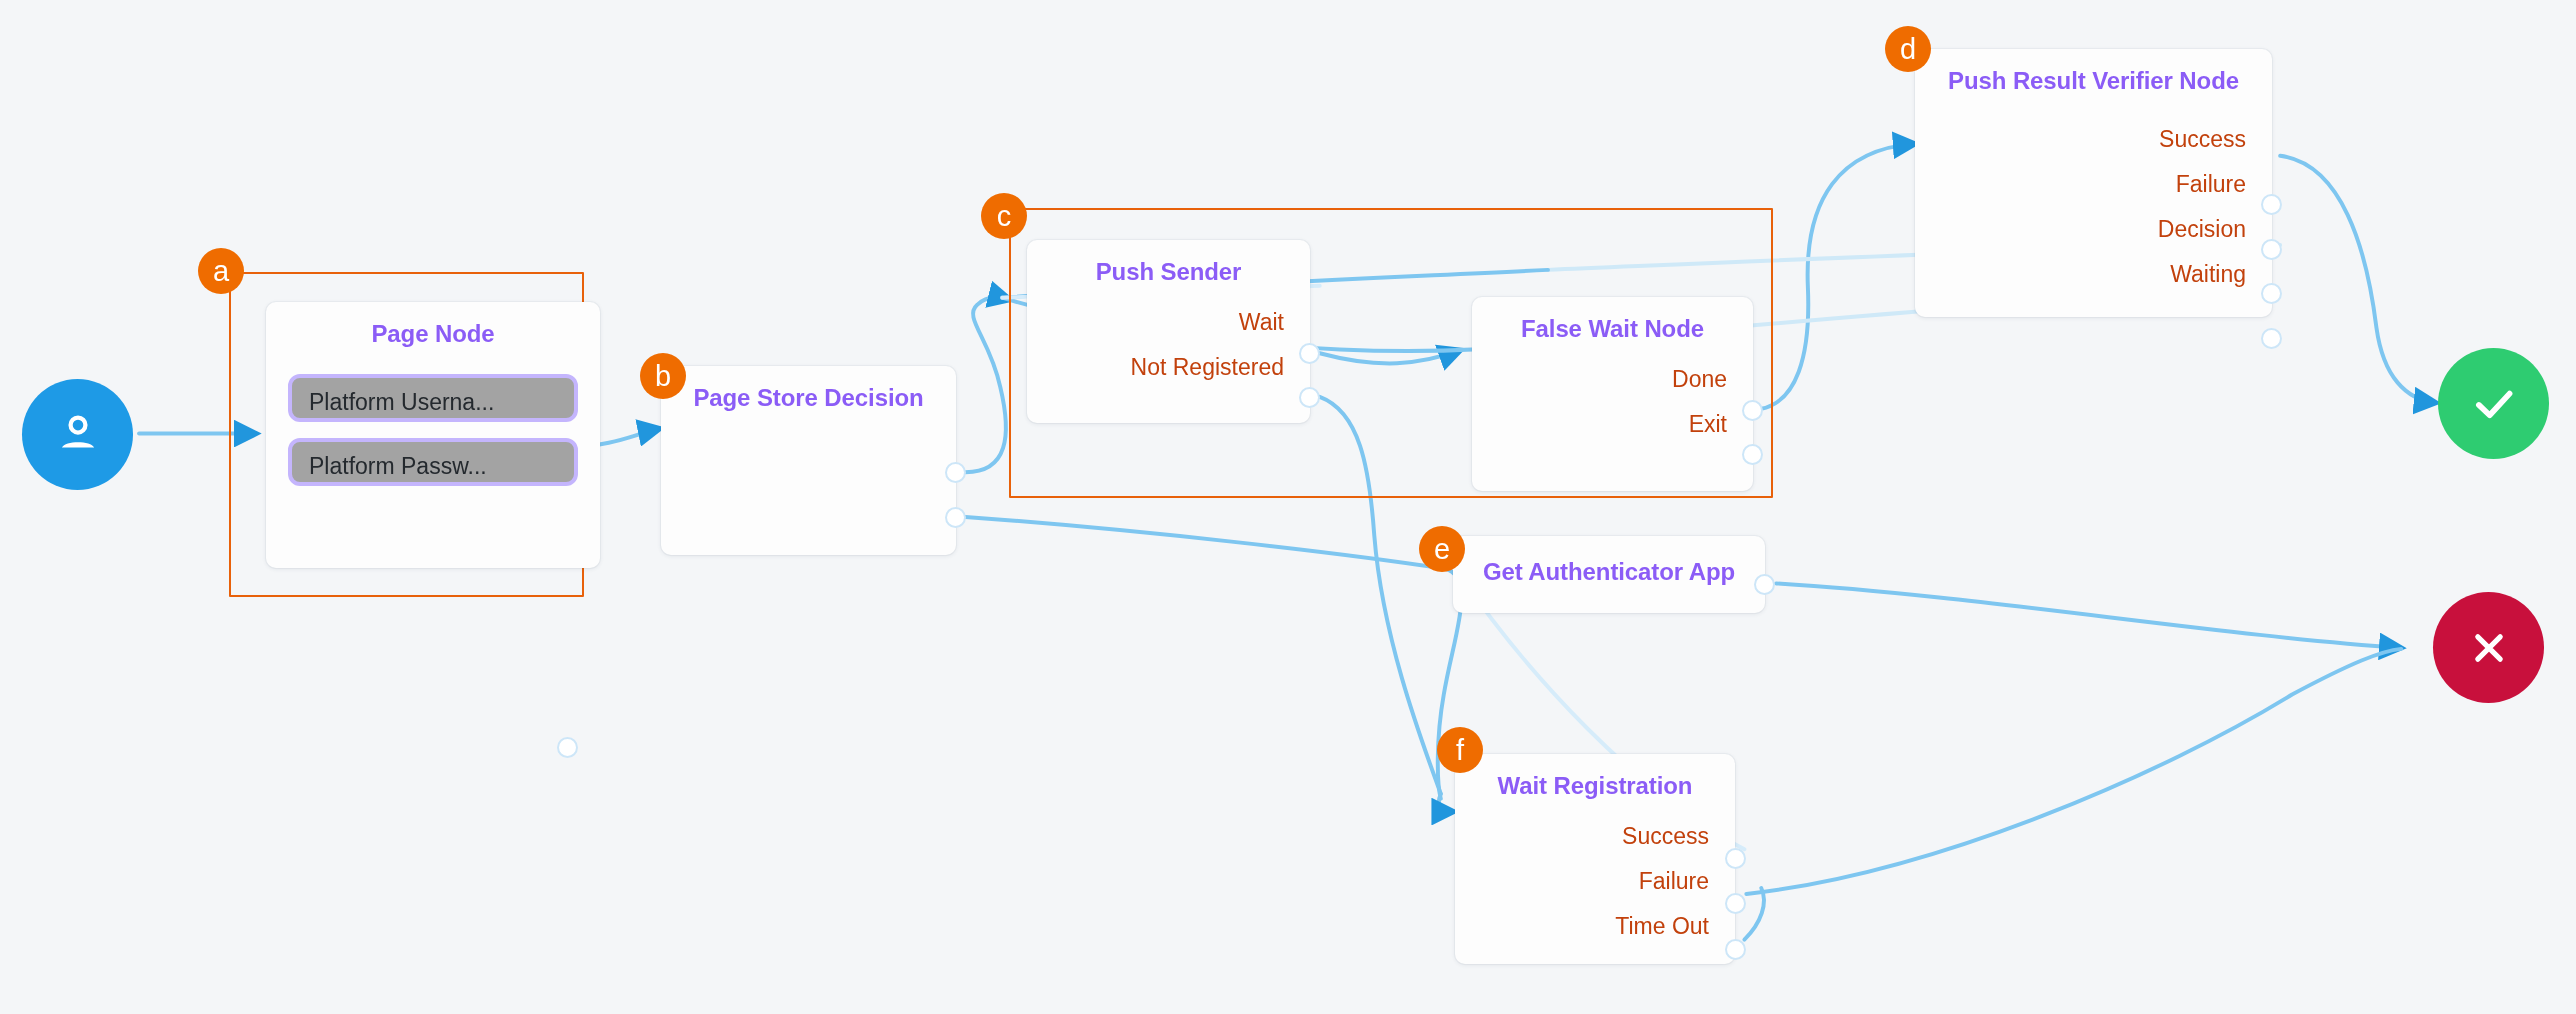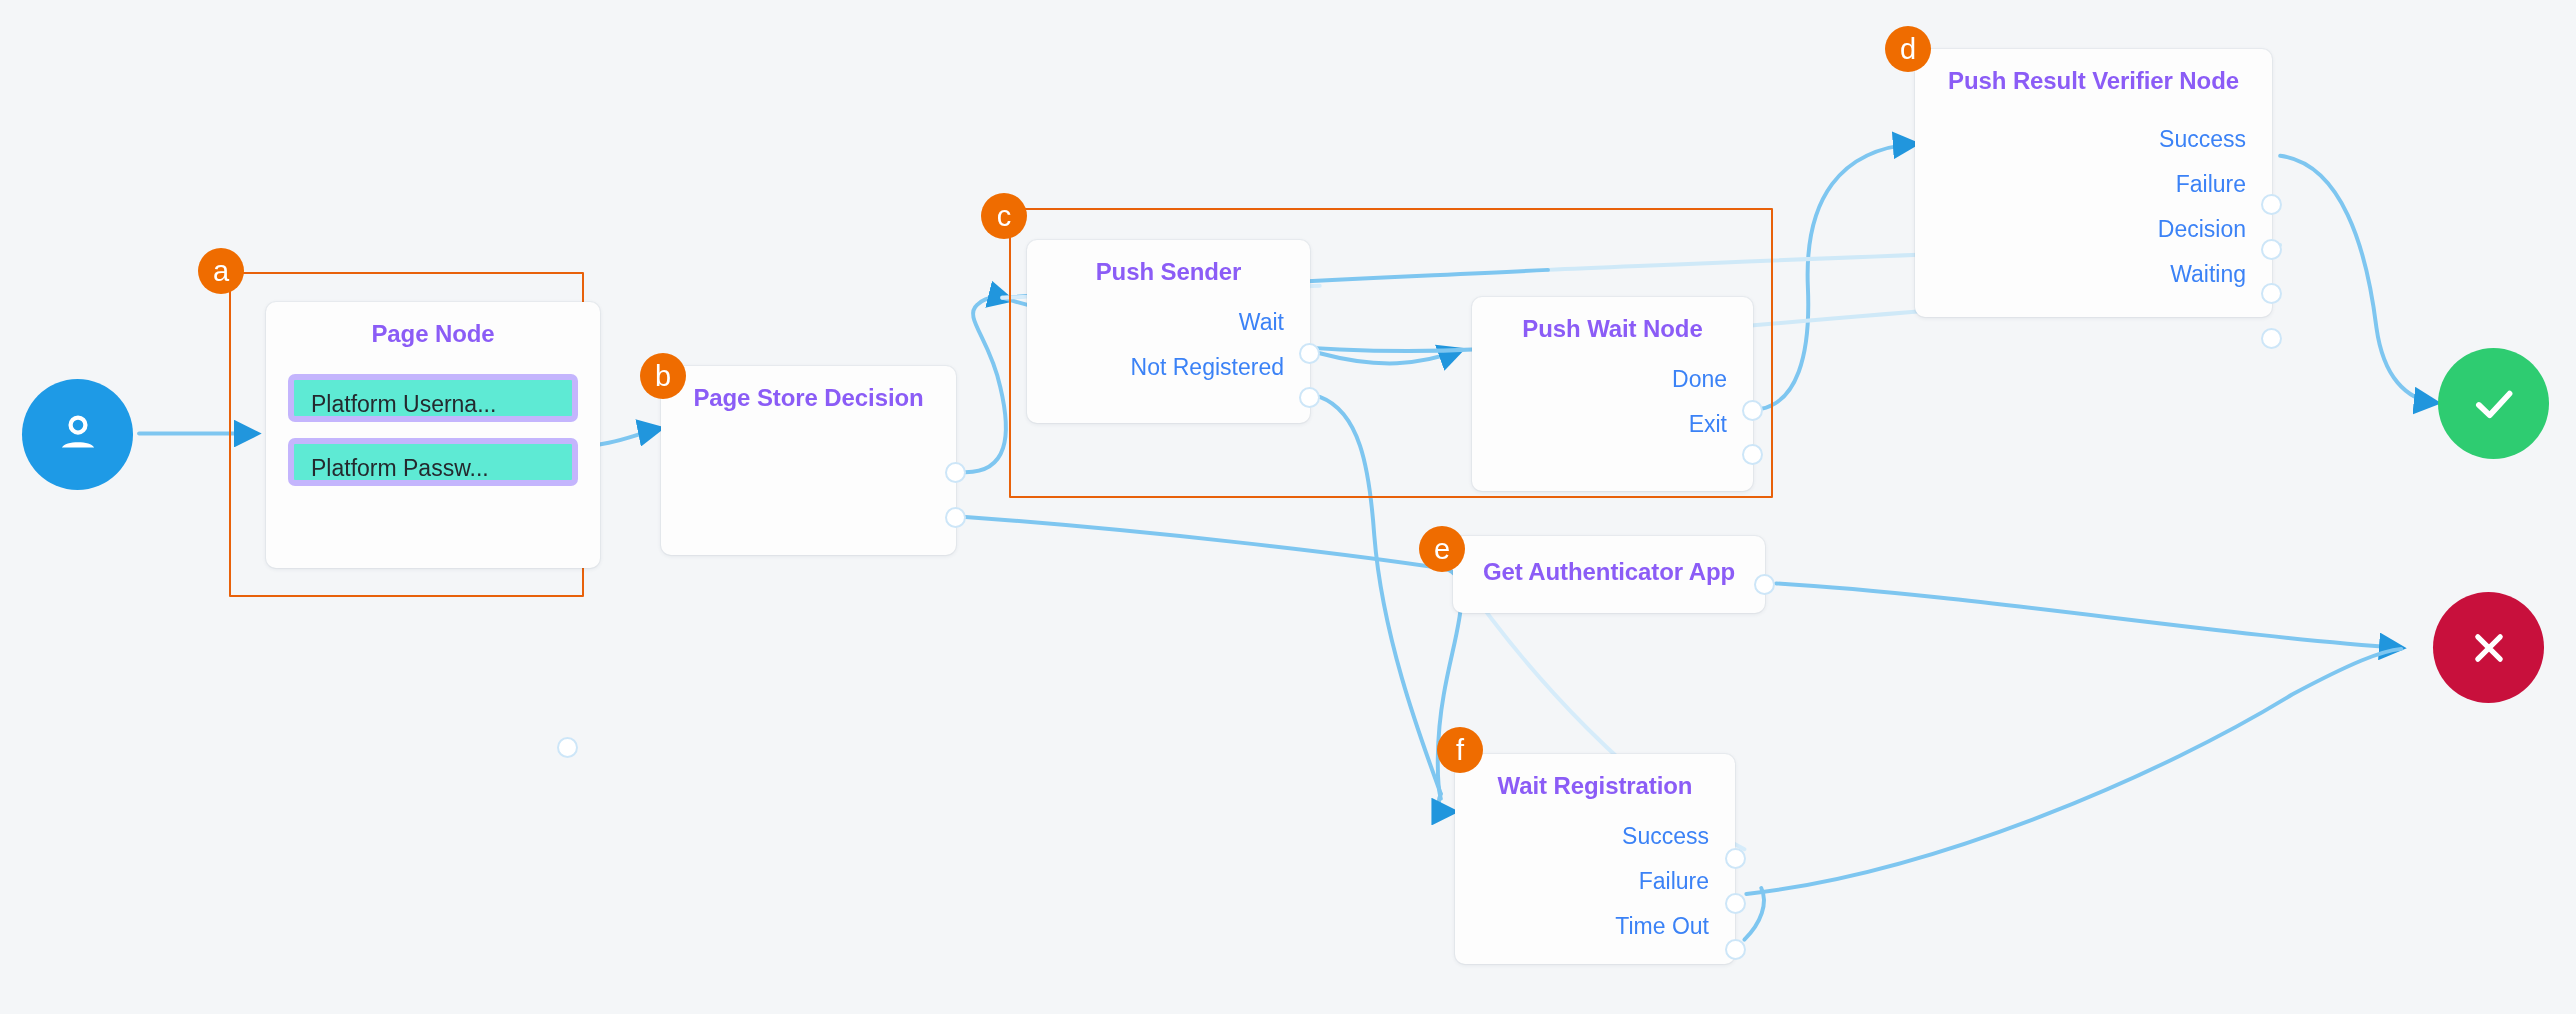--- a/index.html
+++ b/index.html
@@ -45,21 +45,21 @@
     letter-spacing: -0.1px;
     white-space: nowrap;
   }
   .outputs {
     margin-top: 14px;
   }
   .output-row {
     position: relative;
     text-align: right;
     font-size: 23px;
-    color: #3b82f6;
+    color: #c2410c;
     padding-right: 26px;
     height: 45px;
     line-height: 45px;
     white-space: nowrap;
   }
 
   
   .port {
     position: absolute;
     width: 21px;
@@ -67,23 +67,23 @@
     border-radius: 50%;
     background: #ffffff;
     border: 2px solid #cde6f8;
     box-sizing: border-box;
     z-index: 8;
   }
 
   
   .field {
     margin: 0 22px 16px 22px;
-    border: 6px solid #c4b5fd;
-    border-radius: 7px;
-    background: #5eead4;
+    border: 4px solid #c4b5fd;
+    border-radius: 12px;
+    background: #a3a3a3;
     height: 48px;
     line-height: 48px;
     font-size: 23px;
     color: #24292e;
     font-weight: normal;
     padding-left: 17px;
     box-sizing: border-box;
     white-space: nowrap;
     overflow: hidden;
   }
@@ -214,21 +214,21 @@
     <div class="node-title">Push Sender</div>
     <div class="outputs">
       <div class="output-row">Wait</div>
       <div class="output-row">Not Registered</div>
     </div>
     <div class="port" style="left:272px; top:103px;"></div>
     <div class="port" style="left:272px; top:147px;"></div>
   </div>
 
   <div class="node" style="left:1472px; top:297px; width:281px; height:194px;">
-    <div class="node-title">Push Wait Node</div>
+    <div class="node-title">False Wait Node</div>
     <div class="outputs">
       <div class="output-row">Done</div>
       <div class="output-row">Exit</div>
     </div>
     <div class="port" style="left:270px; top:103px;"></div>
     <div class="port" style="left:270px; top:147px;"></div>
   </div>
 
   <div class="node" style="left:1915px; top:49px; width:357px; height:268px;">
     <div class="node-title">Push Result Verifier Node</div>

